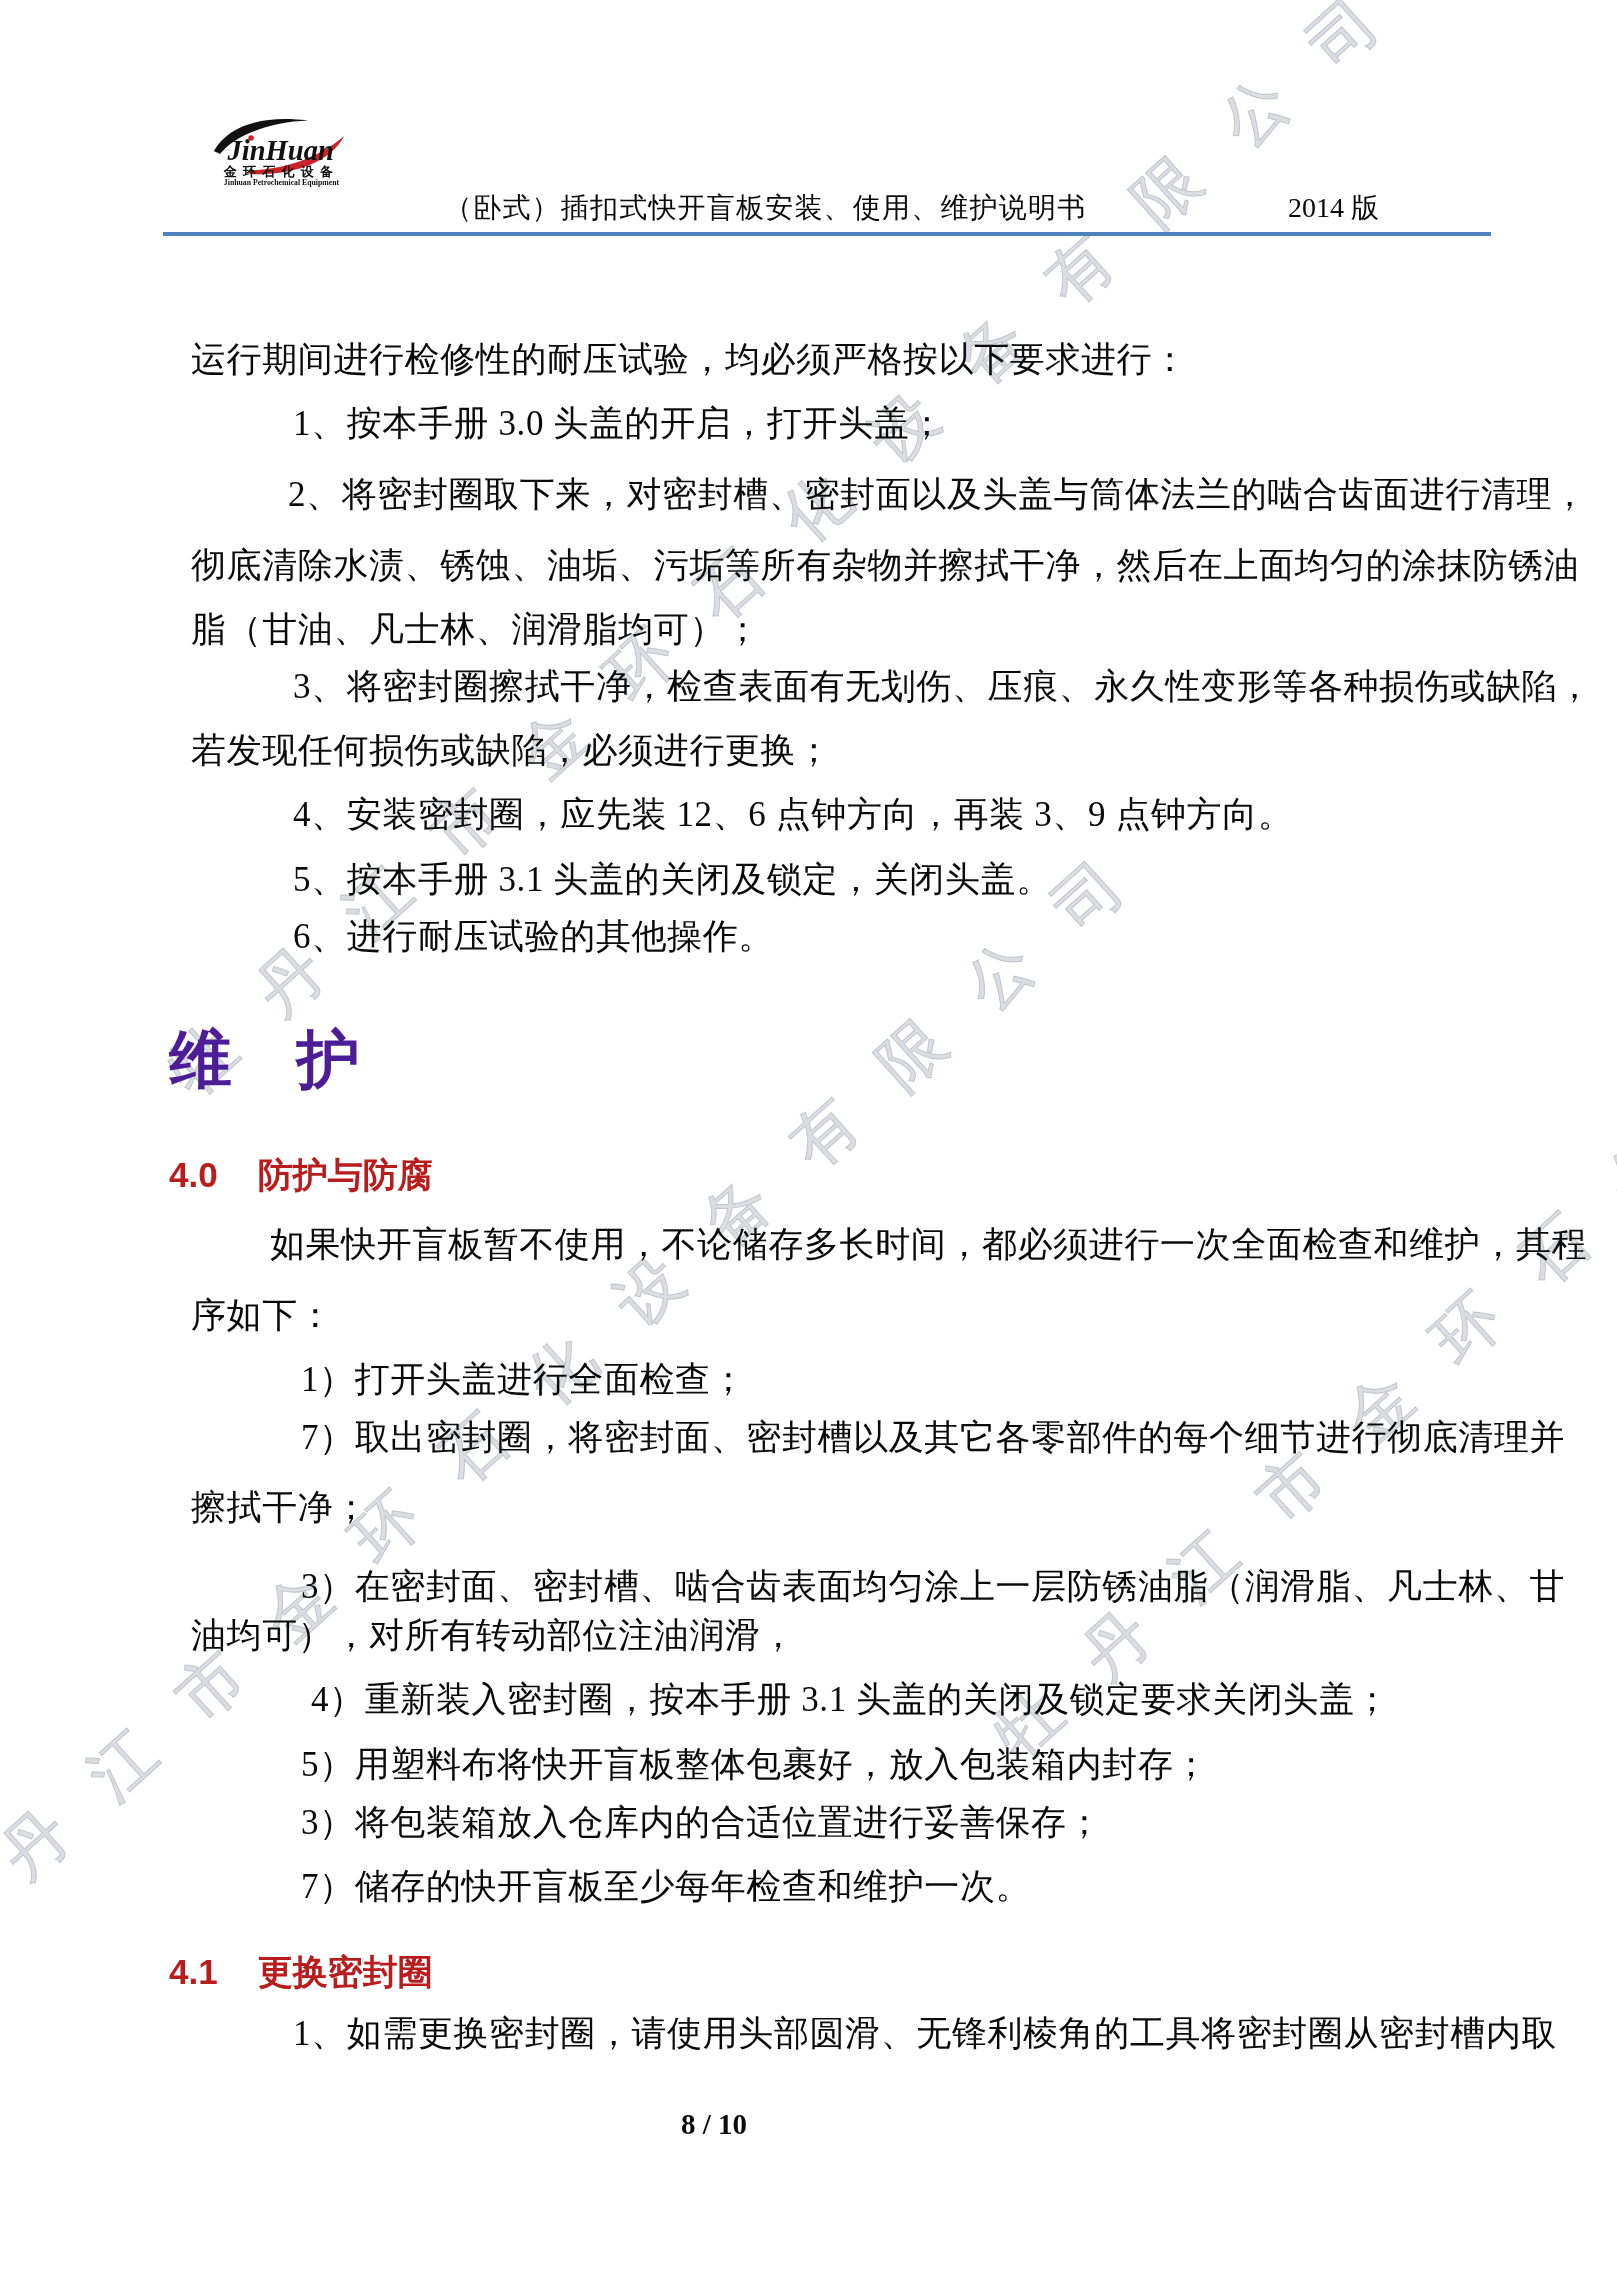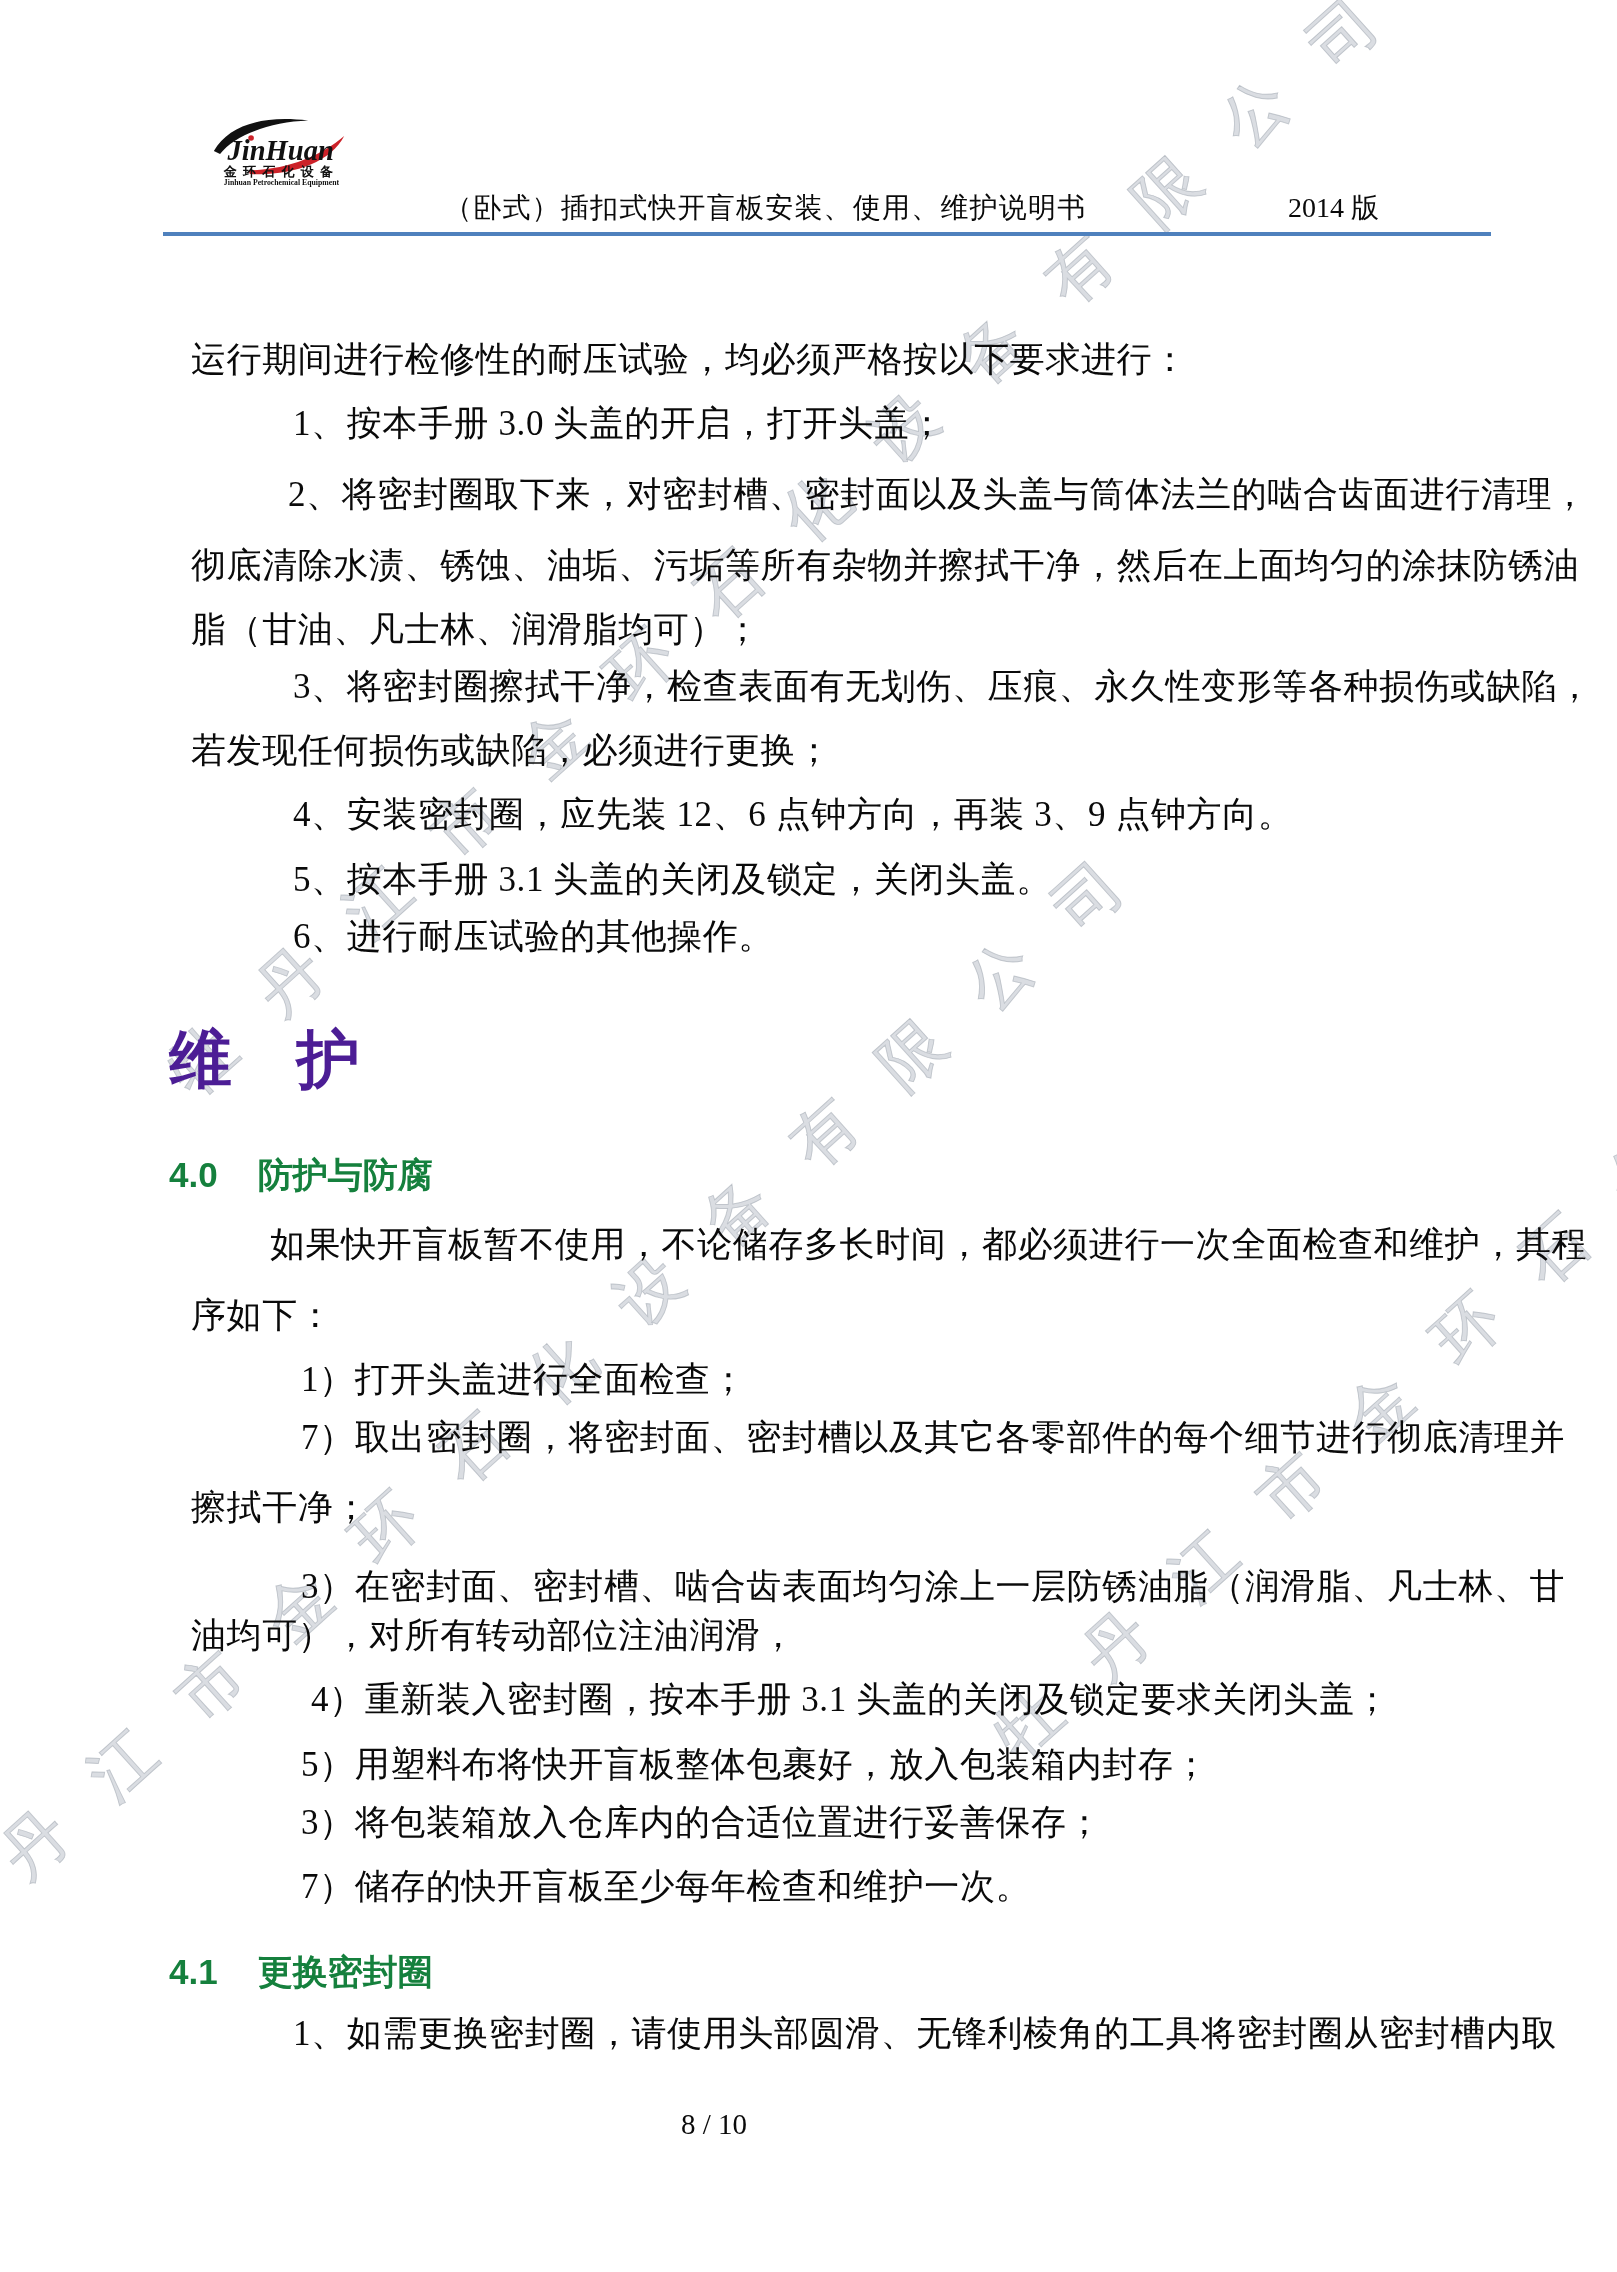--- a/index.html
+++ b/index.html
@@ -54,28 +54,28 @@
     font-family:"Liberation Sans","DejaVu Sans",sans-serif;
     font-size:63px; line-height:63px; font-weight:bold;
     letter-spacing:23.6px;
     color:#4c1d95;
     white-space:nowrap;
   }
   .h-sec {
     position:absolute; left:169px;
     font-family:"Liberation Sans","DejaVu Sans",sans-serif;
     font-size:35px; line-height:37px; font-weight:bold;
-    white-space:nowrap; color:#15803d;
+    white-space:nowrap; color:#b91c1c;
   }
   .h-sec .num { display:inline-block; margin-right:40px; }
 
   .footer-page {
     position:absolute; left:0; top:2108px; width:1428px;
     text-align:center;
-    font-size:29px; font-weight:normal;
+    font-size:29px; font-weight:bold;
     font-family:"Liberation Serif","DejaVu Serif",serif;
   }
 
   .logo { position:absolute; left:210px; top:115px; }
 </style>
 </head>
 <body>
 
 <div class="page">
 

